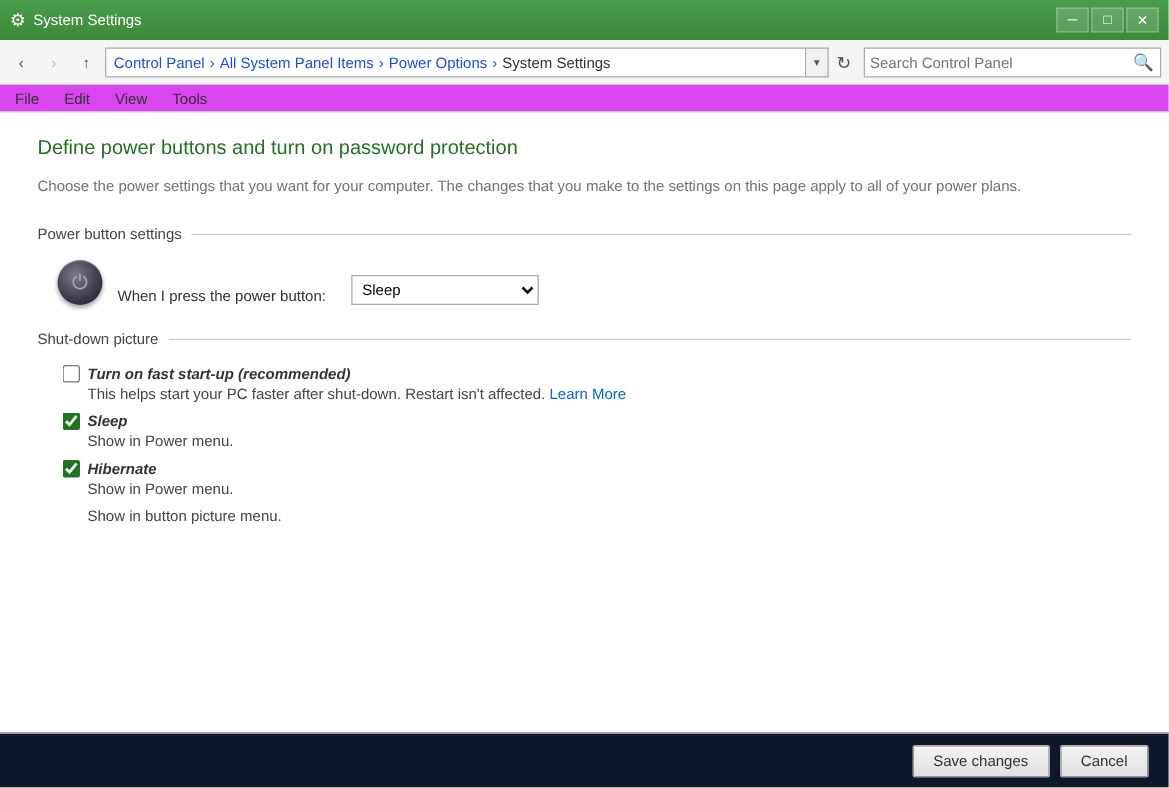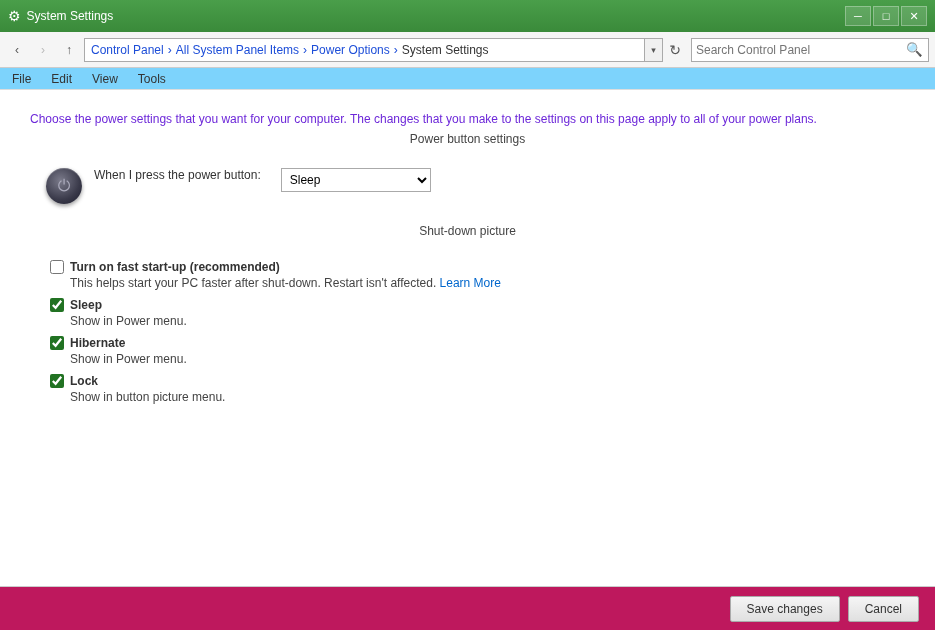--- a/index.html
+++ b/index.html
@@ -144,21 +144,21 @@
       border: none;
       cursor: pointer;
       display: flex;
       align-items: center;
       justify-content: center;
       color: #555;
     }
 
     
     .menu-bar {
-      background: #7dd3fc;
+      background: #d946ef;
       border-bottom: 1px solid #ddd;
       height: 22px;
       display: flex;
       align-items: center;
       padding: 0 8px;
       gap: 12px;
       flex-shrink: 0;
     }
     .menu-item {
       font-size: 12px;
@@ -176,48 +176,47 @@
       overflow-y: auto;
     }
     .page-title {
       color: #217222;
       font-size: 16px;
       font-weight: 400;
       margin-bottom: 12px;
     }
     .page-desc {
       font-size: 12px;
-      color: #6d28d9;
-      margin-bottom: 4px;
+      color: #737373;
+      margin-bottom: 22px;
       line-height: 1.5;
     }
 
     
     .section-header {
       display: flex;
       align-items: center;
       gap: 8px;
       margin-bottom: 14px;
-      flex-direction: column;
     }
     .section-label {
       font-size: 12px;
       color: #444;
       white-space: nowrap;
     }
     .section-line {
       flex: 1;
       height: 1px;
       background: #ccc;
     }
 
     
     .power-btn-row {
       display: flex;
-      align-items: flex-start;
+      align-items: flex-end;
       gap: 12px;
       margin-bottom: 20px;
       padding-left: 16px;
     }
     .power-icon {
       width: 36px;
       height: 36px;
       border-radius: 50%;
       background: radial-gradient(circle at 40% 35%, #7a7a8a, #3a3a4a 60%, #1a1a2a);
       display: flex;
@@ -262,36 +261,37 @@
     .checkbox-item input[type="checkbox"] {
       width: 14px;
       height: 14px;
       cursor: pointer;
       accent-color: #217222;
     }
     .checkbox-label {
       font-size: 12px;
       color: #333;
       font-weight: 600;
+      font-style: italic;
     }
     .checkbox-sublabel {
       font-size: 12px;
       color: #444;
       padding-left: 20px;
       margin-bottom: 8px;
     }
     .learn-more {
       color: #0066cc;
       cursor: pointer;
       text-decoration: none;
     }
 
     
     .bottom-bar {
-      background: #be185d;
+      background: #0f172a;
       border-top: 1px solid #ccc;
       height: 44px;
       display: flex;
       align-items: center;
       justify-content: flex-end;
       padding: 0 16px;
       gap: 8px;
       flex-shrink: 0;
     }
     .btn {
@@ -348,20 +348,21 @@
 </div>
 
 <div class="menu-bar">
   <span class="menu-item">File</span>
   <span class="menu-item">Edit</span>
   <span class="menu-item">View</span>
   <span class="menu-item">Tools</span>
 </div>
 
 <div class="main-content">
+  <div class="page-title">Define power buttons and turn on password protection</div>
   <div class="page-desc">
     Choose the power settings that you want for your computer. The changes that you make to the settings on this page apply to all of your power plans.
   </div>
 
   <div class="section-header">
     <span class="section-label">Power button settings</span>
     <div class="section-line"></div>
   </div>
 
   <div class="power-btn-row">
@@ -403,24 +404,20 @@
 
     <div class="checkbox-row">
       <div class="checkbox-item">
         <input type="checkbox" id="hibernate" checked="" style="">
         <label for="hibernate" class="checkbox-label">Hibernate</label>
       </div>
       <div class="checkbox-sublabel">Show in Power menu.</div>
     </div>
 
     <div class="checkbox-row">
-      <div class="checkbox-item">
-        <input type="checkbox" id="lock" checked="" style="">
-        <label for="lock" class="checkbox-label">Lock</label>
-      </div>
       <div class="checkbox-sublabel">Show in button picture menu.</div>
     </div>
 
   </div>
 </div>
 
 <div class="bottom-bar">
   <button class="btn">Save changes</button>
   <button class="btn">Cancel</button>
 </div>

